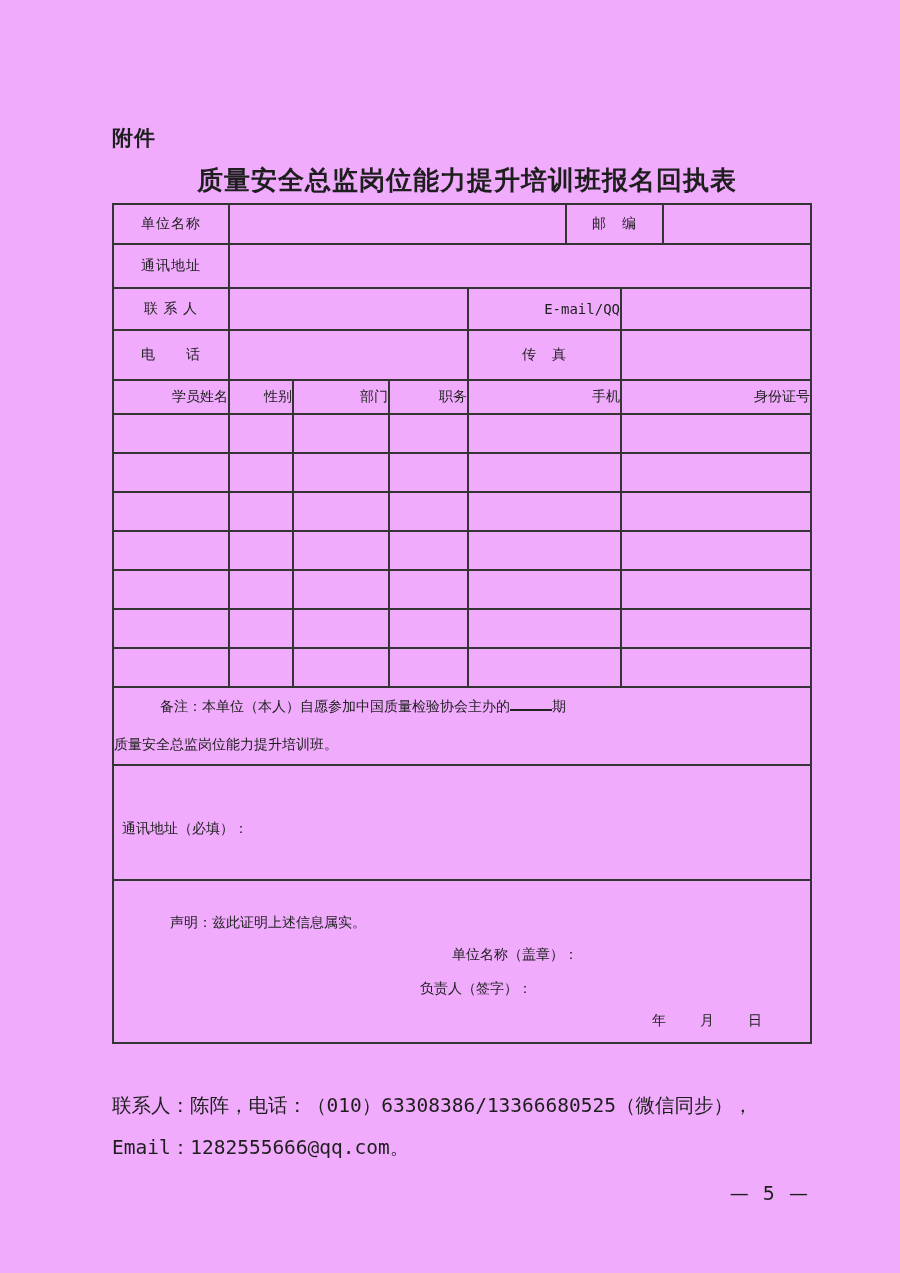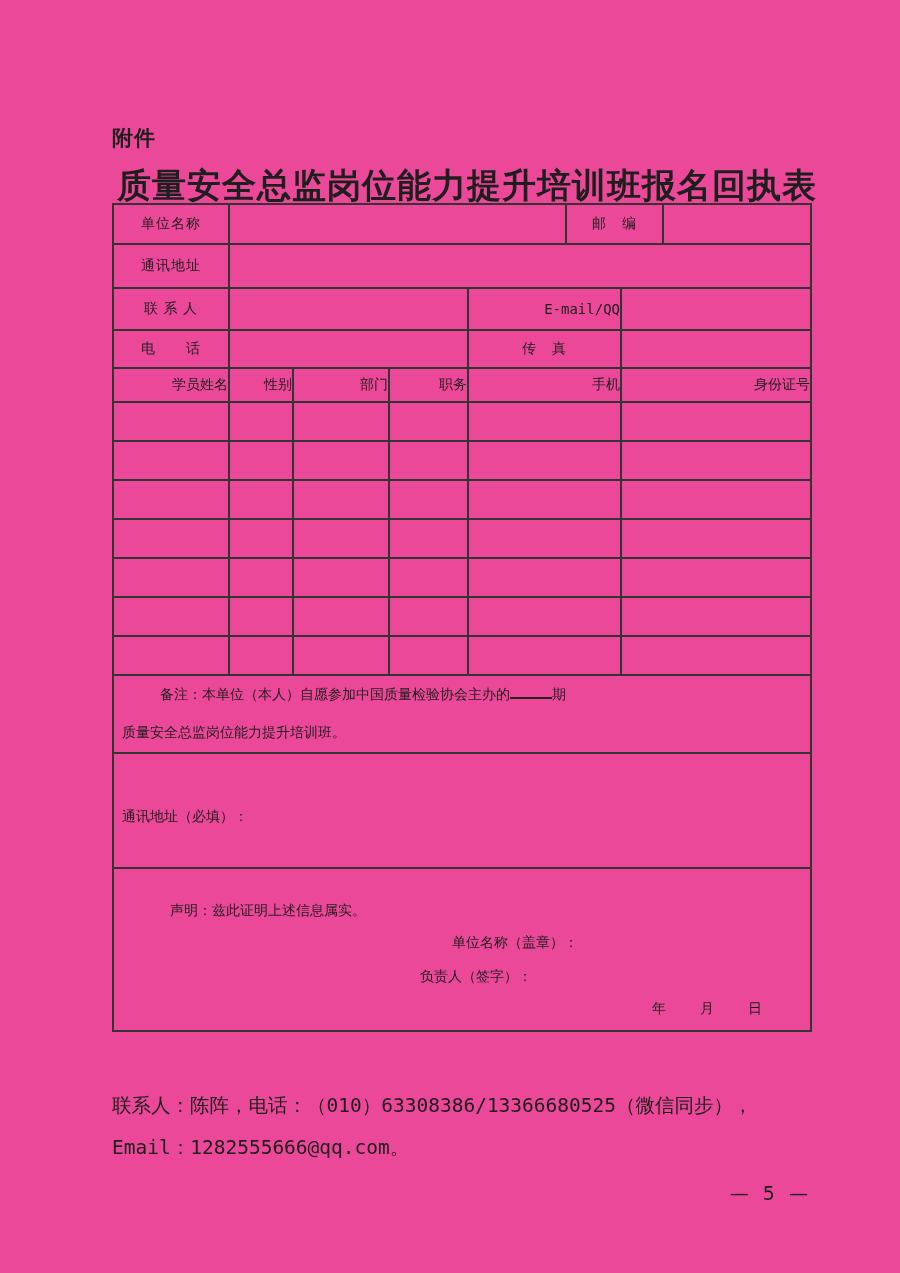--- a/index.html
+++ b/index.html
@@ -1,40 +1,40 @@
 <!DOCTYPE html>
 <html><head>
 <meta charset="utf-8">
 <style>
   * { box-sizing: border-box; }
   html, body { margin: 0; padding: 0; background: #ffffff; }
   .page {
     position: relative;
     width: 900px;
     height: 1273px;
-    background: #ec4899;
+    background: #f0abfc;
     color: #1e1e1e;
     font-family: "Liberation Serif", "DejaVu Serif", serif;
     overflow: hidden;
   }
   .attachment {
     position: absolute;
     left: 112px;
     top: 124px;
     font-size: 21px;
     font-weight: bold;
     letter-spacing: 1px;
   }
   .doc-title {
     position: absolute;
     left: 0;
     top: 163px;
     width: 100%;
     text-align: center;
-    font-size: 34px;
+    font-size: 26px;
     font-weight: bold;
     letter-spacing: 1px;
     padding-left: 34px;
   }
   table.form {
     position: absolute;
     left: 112px;
     top: 203px;
     width: 698px;
     border-collapse: collapse;
@@ -47,30 +47,30 @@
     vertical-align: middle;
     overflow: hidden;
   }
   td.lbl { text-align: center; letter-spacing: 1px; }
   td.ctr { text-align: right; }
   td.blank { background: transparent; }
   .mono { font-family: "DejaVu Sans Mono", "Liberation Mono", monospace; }
   tr.r-std1 { height: 40px; }
   tr.r-std2 { height: 44px; }
   tr.r-std3 { height: 42px; }
-  tr.r-std4 { height: 38px; }
+  tr.r-std4 { height: 50px; }
   tr.r-head { height: 34px; }
   tr.r-empty { height: 39px; }
   tr.r-remark { height: 62px; font-family: Liberation Mono, monospace; }
   tr.r-accom { height: 42px; }
   tr.r-focus { height: 115px; }
   tr.r-decl { height: 163px; }
   td.remark-cell { vertical-align: middle; }
   .remark-line1 { padding-left: 46px; line-height: 38px; }
-  .remark-line2 { padding-left: 8px; line-height: 38px; }
+  .remark-line2 { line-height: 38px; }
   .ul-blank {
     display: inline-block;
     width: 42px;
     border-bottom: 2px solid #222;
     height: 14px;
     vertical-align: baseline;
   }
   .accom-content { padding-left: 12px; }
   .accom-item { margin-right: 34px; white-space: nowrap; }
   .cb {

